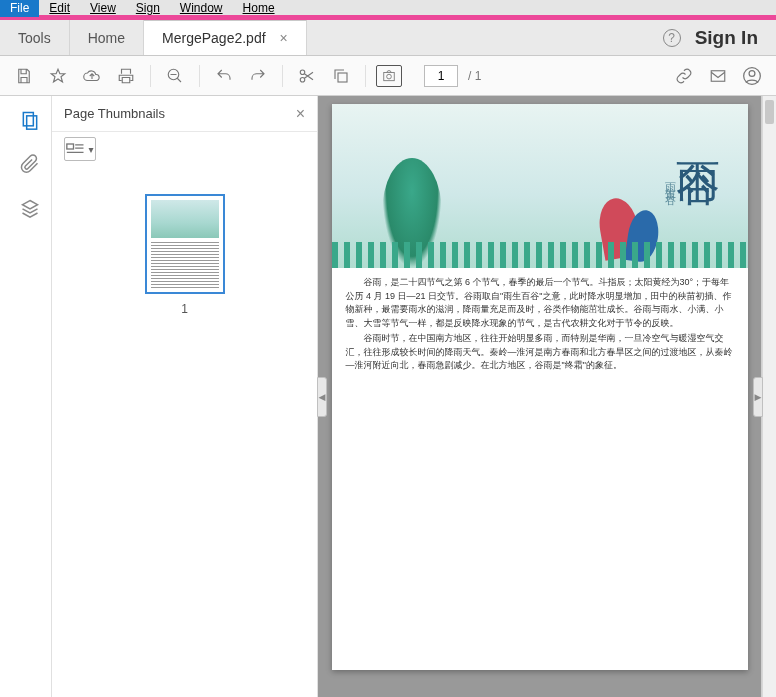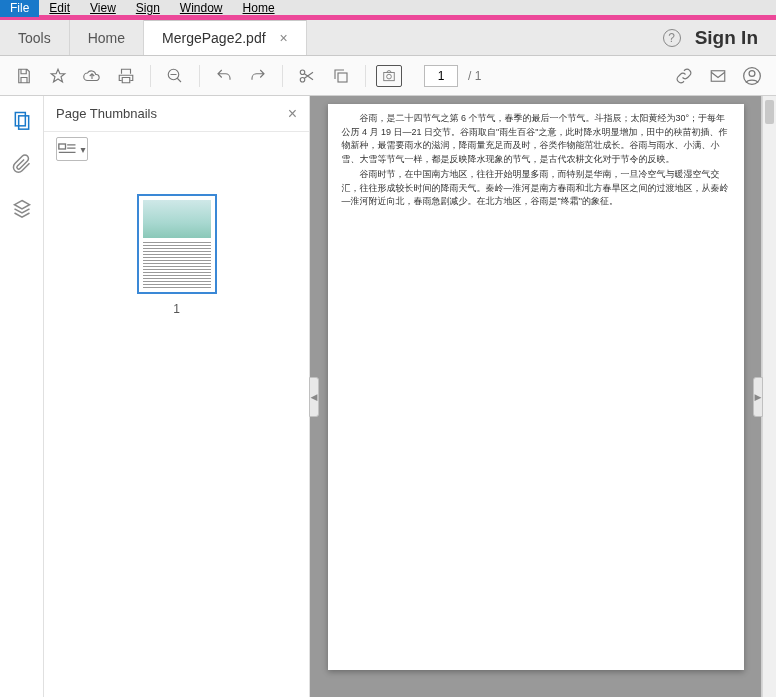--- a/index.html
+++ b/index.html
@@ -24,41 +24,41 @@
 .toolbar { height: 40px; background: #fafafa; display: flex; align-items: center; border-bottom: 1px solid #d0d0d0; padding: 0 10px; gap: 6px; }
 .tb-btn { width: 28px; height: 28px; display: flex; align-items: center; justify-content: center; color: #777; cursor: pointer; border-radius: 2px; }
 .tb-btn.framed { border: 1.5px solid #555; width: 26px; height: 22px; }
 .tb-btn svg { stroke: #777; fill: none; stroke-width: 1.5; }
 .tb-sep { width: 1px; height: 22px; background: #e0e0e0; margin: 0 4px; }
 .tb-pageinput { width: 34px; height: 22px; border: 1px solid #bbb; text-align: center; font-size: 12px; }
 .tb-pagecount { font-size: 12px; color: #777; margin-left: 4px; }
 .tb-spacer { flex: 1; }
 
 
-.content { flex: 1; display: flex; overflow: hidden; }
+.content { flex: 1; display: flex; overflow: hidden; margin-left: 8px; }
 .leftrail { width: 44px; background: #fff; border-right: 1px solid #e0e0e0; display: flex; flex-direction: column; align-items: center; padding-top: 12px; gap: 20px; }
 .leftrail .rail-btn { width: 24px; height: 24px; display: flex; align-items: center; justify-content: center; color: #888; cursor: pointer; }
 .leftrail .rail-btn.active { color: #1979ca; }
 .leftrail .rail-btn svg { stroke: currentColor; fill: none; stroke-width: 1.8; }
 
 .thumbpanel { width: 266px; background: #fff; border-right: 1px solid #e0e0e0; display: flex; flex-direction: column; }
 .thumbpanel .panel-header { height: 36px; display: flex; align-items: center; padding: 0 12px; font-size: 13px; color: #444; border-bottom: 1px solid #e8e8e8; }
 .thumbpanel .panel-header .close-x { margin-left: auto; font-size: 16px; color: #888; cursor: pointer; }
 .thumbpanel .panel-tools { height: 34px; display: flex; align-items: center; padding: 0 12px; }
 .thumbpanel .panel-tools .opt-btn { width: 32px; height: 24px; border: 1px solid #bbb; border-radius: 2px; display: flex; align-items: center; justify-content: center; font-size: 10px; color: #666; }
 .thumbpanel .thumbs { flex: 1; display: flex; flex-direction: column; align-items: center; padding-top: 30px; }
 .thumb { width: 76px; background: #fff; box-shadow: 0 0 0 1px #ccc; display: flex; flex-direction: column; cursor: pointer; }
 .thumb.selected { outline: 2px solid #3a88d6; }
 .thumb .thumb-img { height: 38px; background: linear-gradient(180deg,#cfe8e8 0%,#a8d8d0 60%,#8ac8b8 100%); margin: 4px; position: relative; }
 .thumb .thumb-txt { height: 46px; margin: 0 4px 4px 4px; background: repeating-linear-gradient(180deg,#999,#999 1px,transparent 1px,transparent 3px); }
 .thumb-label { margin-top: 10px; font-size: 12px; color: #555; }
 
 .docwrap { flex: 1; position: relative; background: #f0f0f0; display:flex; }
 .docarea { flex:1; background: #999; overflow: hidden; display: flex; flex-direction: column; align-items: center; padding: 8px 0; border-right:1px solid #d0d0d0;}
-.page { width: 416px; background: #fff; box-shadow: 0 2px 6px rgba(0,0,0,0.3); display: flex; flex-direction: row; height:566px;}
+.page { width: 416px; background: #fff; box-shadow: 0 2px 6px rgba(0,0,0,0.3); display: flex; flex-direction: column; height:566px;}
 .page .hero { height: 164px; background: linear-gradient(180deg,#e8f4f2 0%,#cfe8e8 55%,#b0dcd0 100%); margin: 0; position: relative; overflow: hidden; }
 .hero-title { position: absolute; right: 26px; top: 24px; font-size: 44px; font-family: serif; color: #2a5a7a; writing-mode: vertical-rl; line-height: 1.1; }
 .hero-sub { position: absolute; right: 70px; top: 70px; font-size: 11px; color: #5a8a9a; writing-mode: vertical-rl; letter-spacing:4px;}
 .hero-plant { position: absolute; left: 50px; bottom: 0; width: 60px; height: 110px; background: radial-gradient(ellipse at 50% 30%, #3aa88a 0%, #2a8a6a 60%, transparent 70%); border-radius: 50% 50% 0 0; }
 .hero-leaf1 { position: absolute; right: 110px; bottom: 10px; width: 38px; height: 60px; background: #d04a5a; border-radius: 50% 50% 50% 0; transform: rotate(-10deg); }
 .hero-leaf2 { position: absolute; right: 90px; bottom: 6px; width: 30px; height: 52px; background: #2a6aaa; border-radius: 50% 50% 50% 0; transform: rotate(8deg); }
 .hero-grass { position:absolute; bottom:0; left:0; right:0; height:26px; background: repeating-linear-gradient(90deg,#3aa88a 0 6px,transparent 6px 12px);}
 .page .body { padding: 8px 14px; font-size: 9px; color: #333; line-height: 1.5; }
 .page .body p { text-indent: 2em; margin-bottom: 2px; }
 

